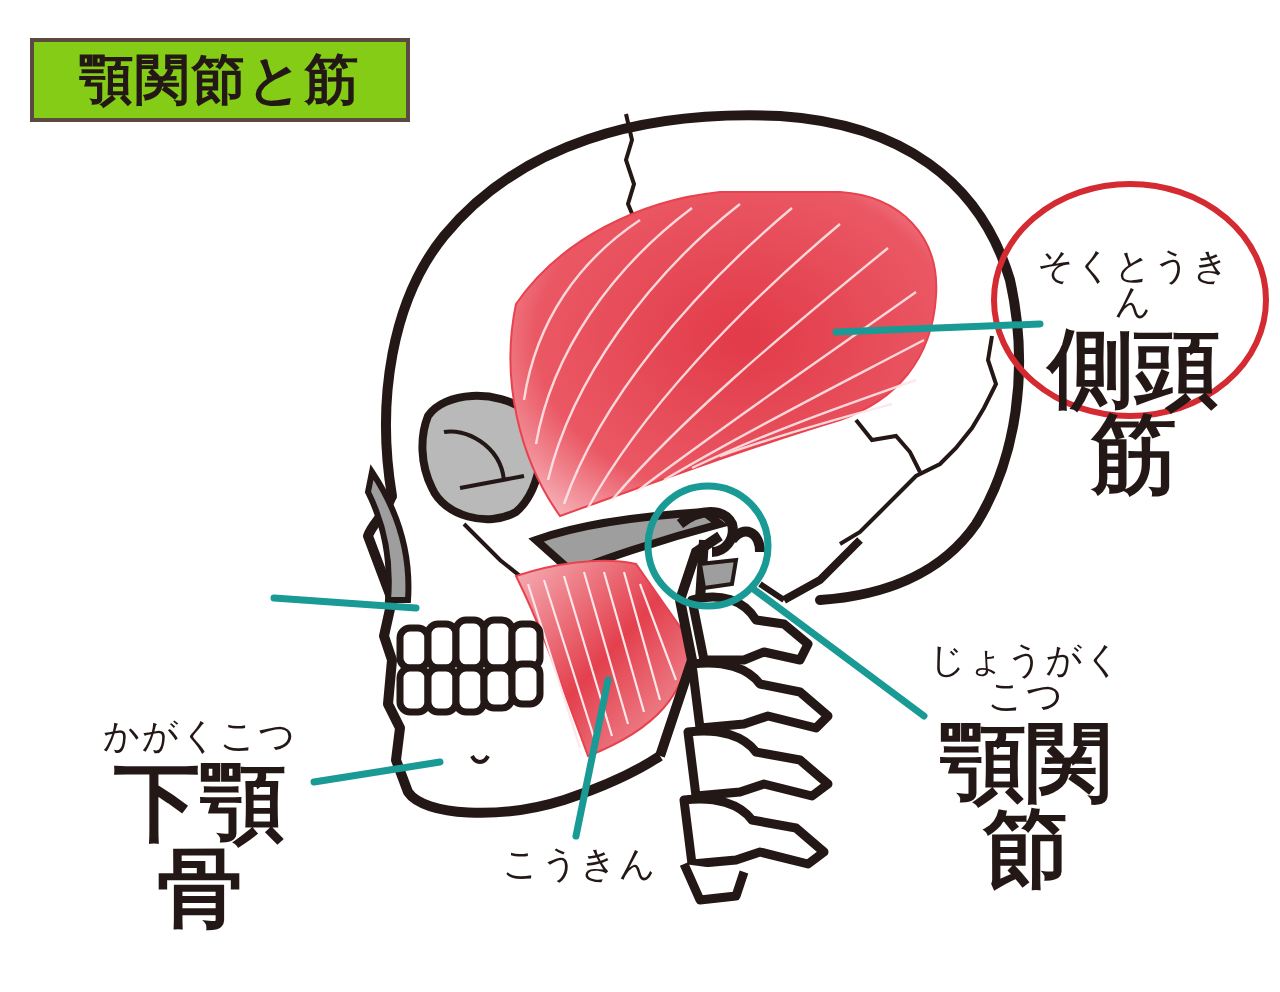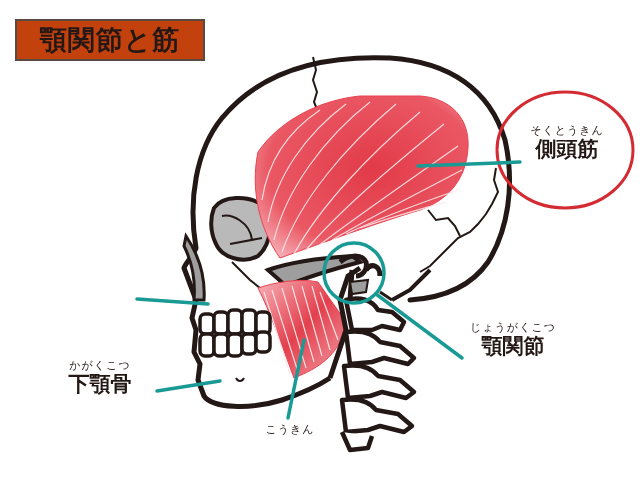--- a/index.html
+++ b/index.html
@@ -1,25 +1,25 @@
 <!DOCTYPE html>
 <html><head>
 <meta charset="utf-8">
 <style>
   html, body { margin: 0; padding: 0; background: #ffffff; }
   body { width: 640px; height: 496px; position: relative; overflow: hidden;
          font-family: "DejaVu Sans", "Liberation Sans", sans-serif; color: #231815; }
   .title-box { position: absolute; left: 15px; top: 19px; width: 190px; height: 42px;
-               background: #c2410c; border: 2px solid #5a4a42; box-sizing: border-box;
+               background: #84cc16; border: 2px solid #5a4a42; box-sizing: border-box;
                display: flex; align-items: center; justify-content: center; }
   .title-box span { font-size: 27px; font-weight: bold; letter-spacing: 1px; color: #231815; }
   svg.art { position: absolute; left: 0; top: 0; }
   .label { position: absolute; text-align: center; line-height: 1; }
-  .label .ruby { display: block; font-size: 11px; letter-spacing: 1px; color: #231815; }
-  .label .main { display: block; font-size: 21px; font-weight: bold; margin-top: 3px; color: #231815; }
+  .label .ruby { display: block; font-size: 18px; letter-spacing: 1px; color: #231815; }
+  .label .main { display: block; font-size: 43px; font-weight: bold; margin-top: 3px; color: #231815; }
 </style>
 </head>
 <body>
 
 <div class="title-box">
   <span>顎関節と筋</span>
 </div>
 
 <svg class="art" width="640" height="496" viewBox="0 0 640 496">
   <defs>

